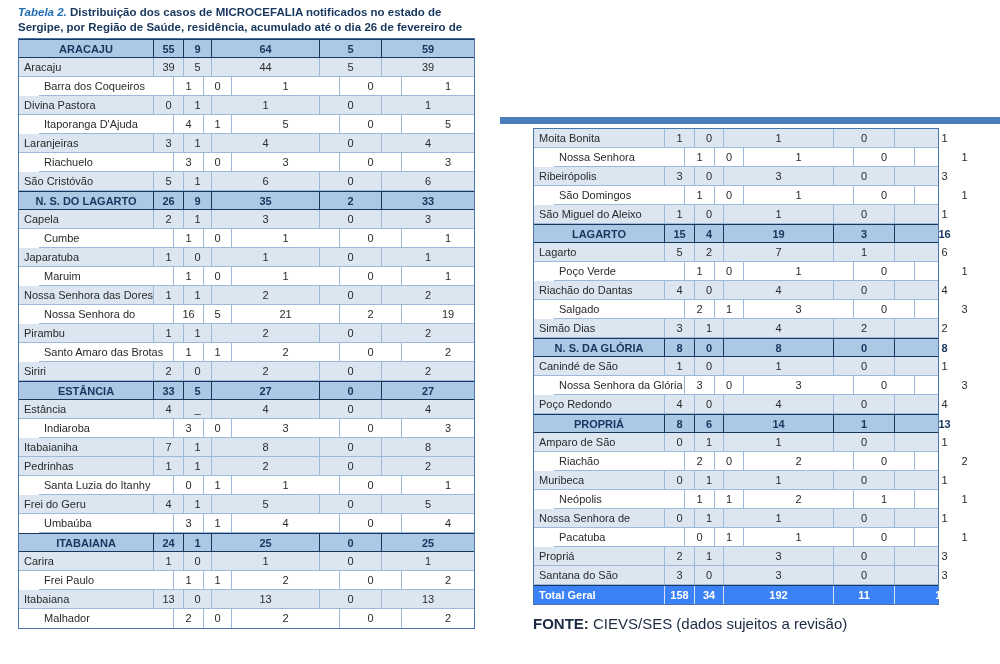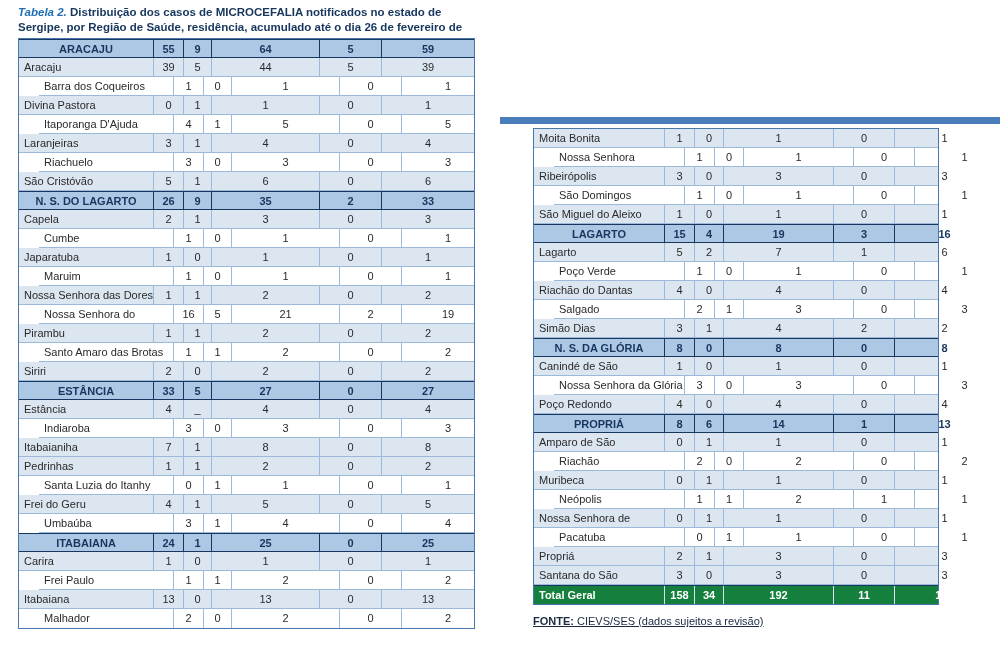--- a/index.html
+++ b/index.html
@@ -26,33 +26,33 @@
   .row { display:flex; height:19px; line-height:18px; border-bottom:1px solid #9DB9D9; }
   .row:last-child { border-bottom:none; }
   .c { flex:none; text-align:center; overflow:hidden; border-left:1px solid #9DB9D9; }
   .c.name { text-align:left; padding-left:5px; border-left:none; }
   .row.plain { background:#ffffff;margin-left:20px; }
   .row.shade { background:#DCE6F1; }
   .row.group { background:#ACC8E5; color:#17365D; font-weight:bold;
                border-top:1px solid #17375E; border-bottom:1px solid #17375E; }
   .row.group .c { border-left-color:#17375E; }
   .row.group .c.name { text-align:center; padding-left:0; }
-  .row.total { background:#15803d; color:#ffffff; font-weight:bold;
+  .row.total { background:#3b82f6; color:#ffffff; font-weight:bold;
                border-top:1px solid #17375E; }
   .row.total .c { border-left-color:#D5E3F2; }
   
   .tbl-left .col0{width:134px}.tbl-left .col1{width:30px}.tbl-left .col2{width:28px}
   .tbl-left .col3{width:108px}.tbl-left .col4{width:62px}.tbl-left .col5{width:93px}
   
   .tbl-right .col0{width:130px}.tbl-right .col1{width:30px}.tbl-right .col2{width:29px}
   .tbl-right .col3{width:110px}.tbl-right .col4{width:61px}.tbl-right .col5{width:100px}
   
   .page-bar { position:absolute; left:500px; top:117px; width:500px; height:7px;
               background:#4A7EBB; }
-  .fonte { position:absolute; left:533px; top:615px; font-size:11px; color:#1B2A41;text-decoration:underline; }
+  .fonte { position:absolute; left:533px; top:615px; font-size:15px; color:#1B2A41; }
   .fonte .fbold { font-weight:bold; }
 </style>
 </head>
 <body>
 
 <div class="title"><span class="tlabel">Tabela 2.</span><span> Distribuição dos casos de MICROCEFALIA notificados no estado de Sergipe, por Região de Saúde, residência, acumulado até o dia 26 de fevereiro de 2016.</span></div>
 
 <div class="tbl tbl-left">
   <div id="left-rows">
       <div class="row group">

